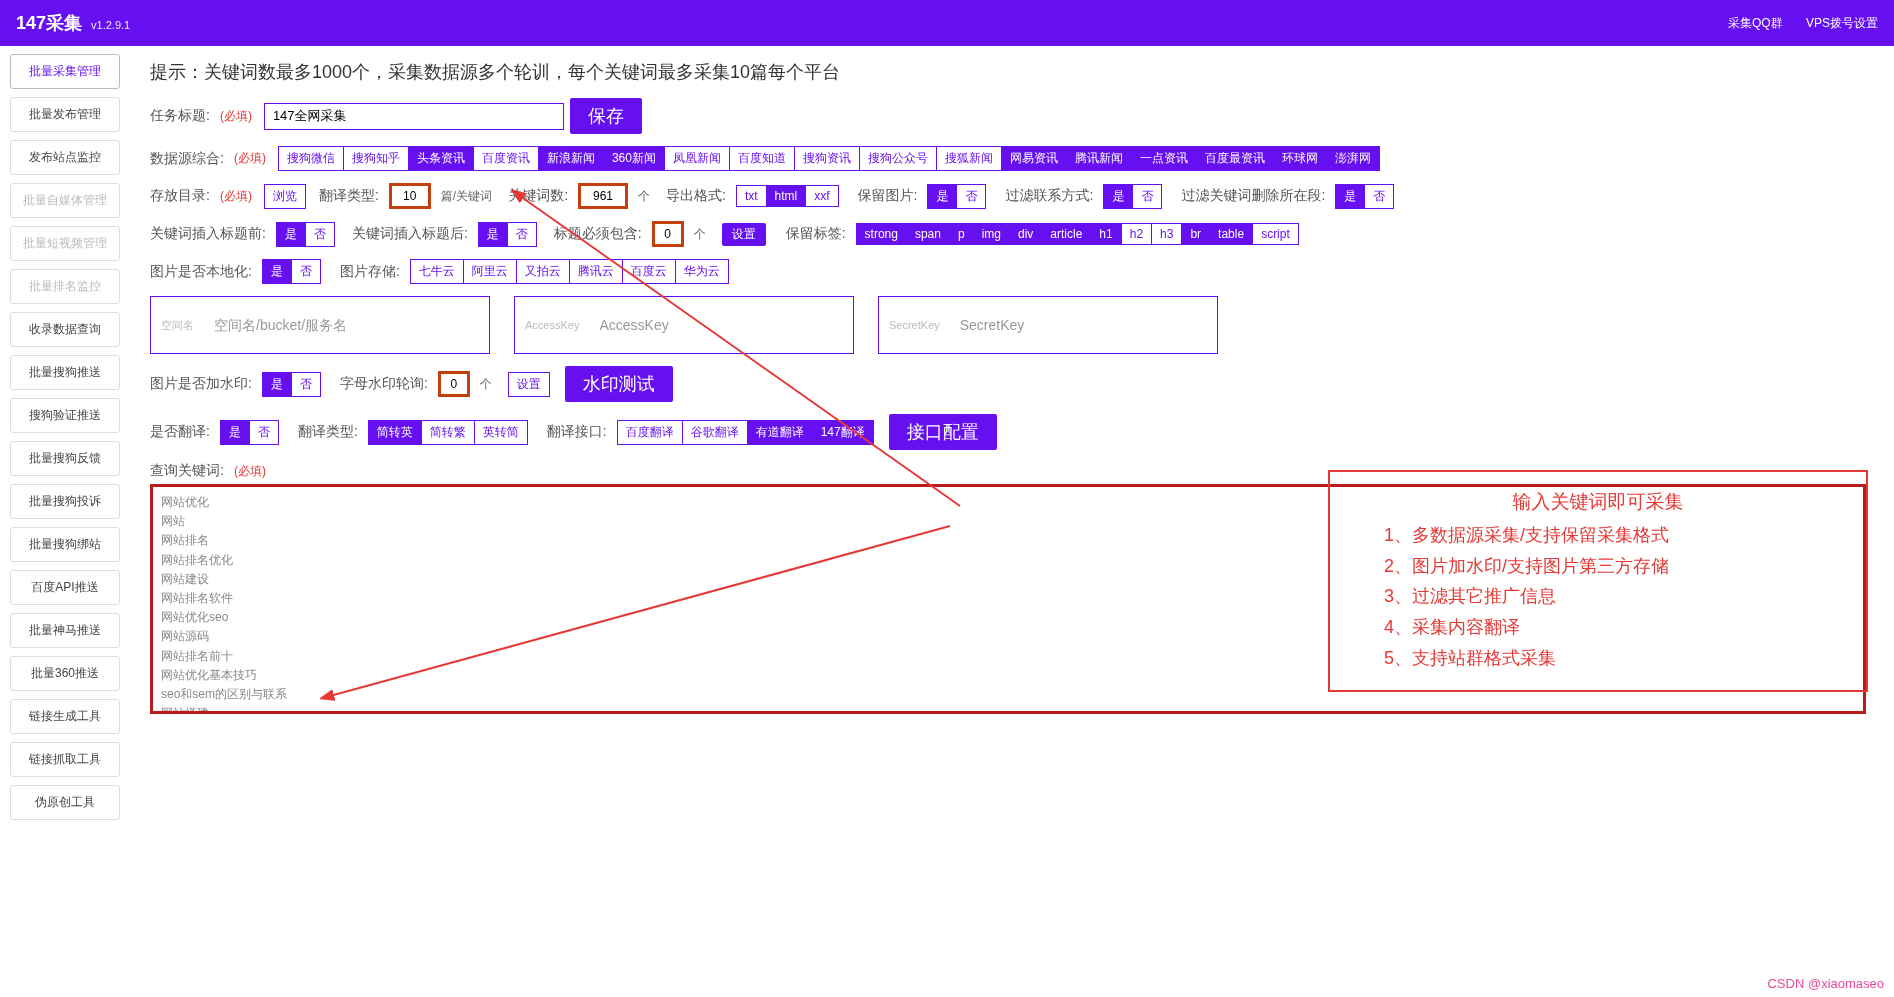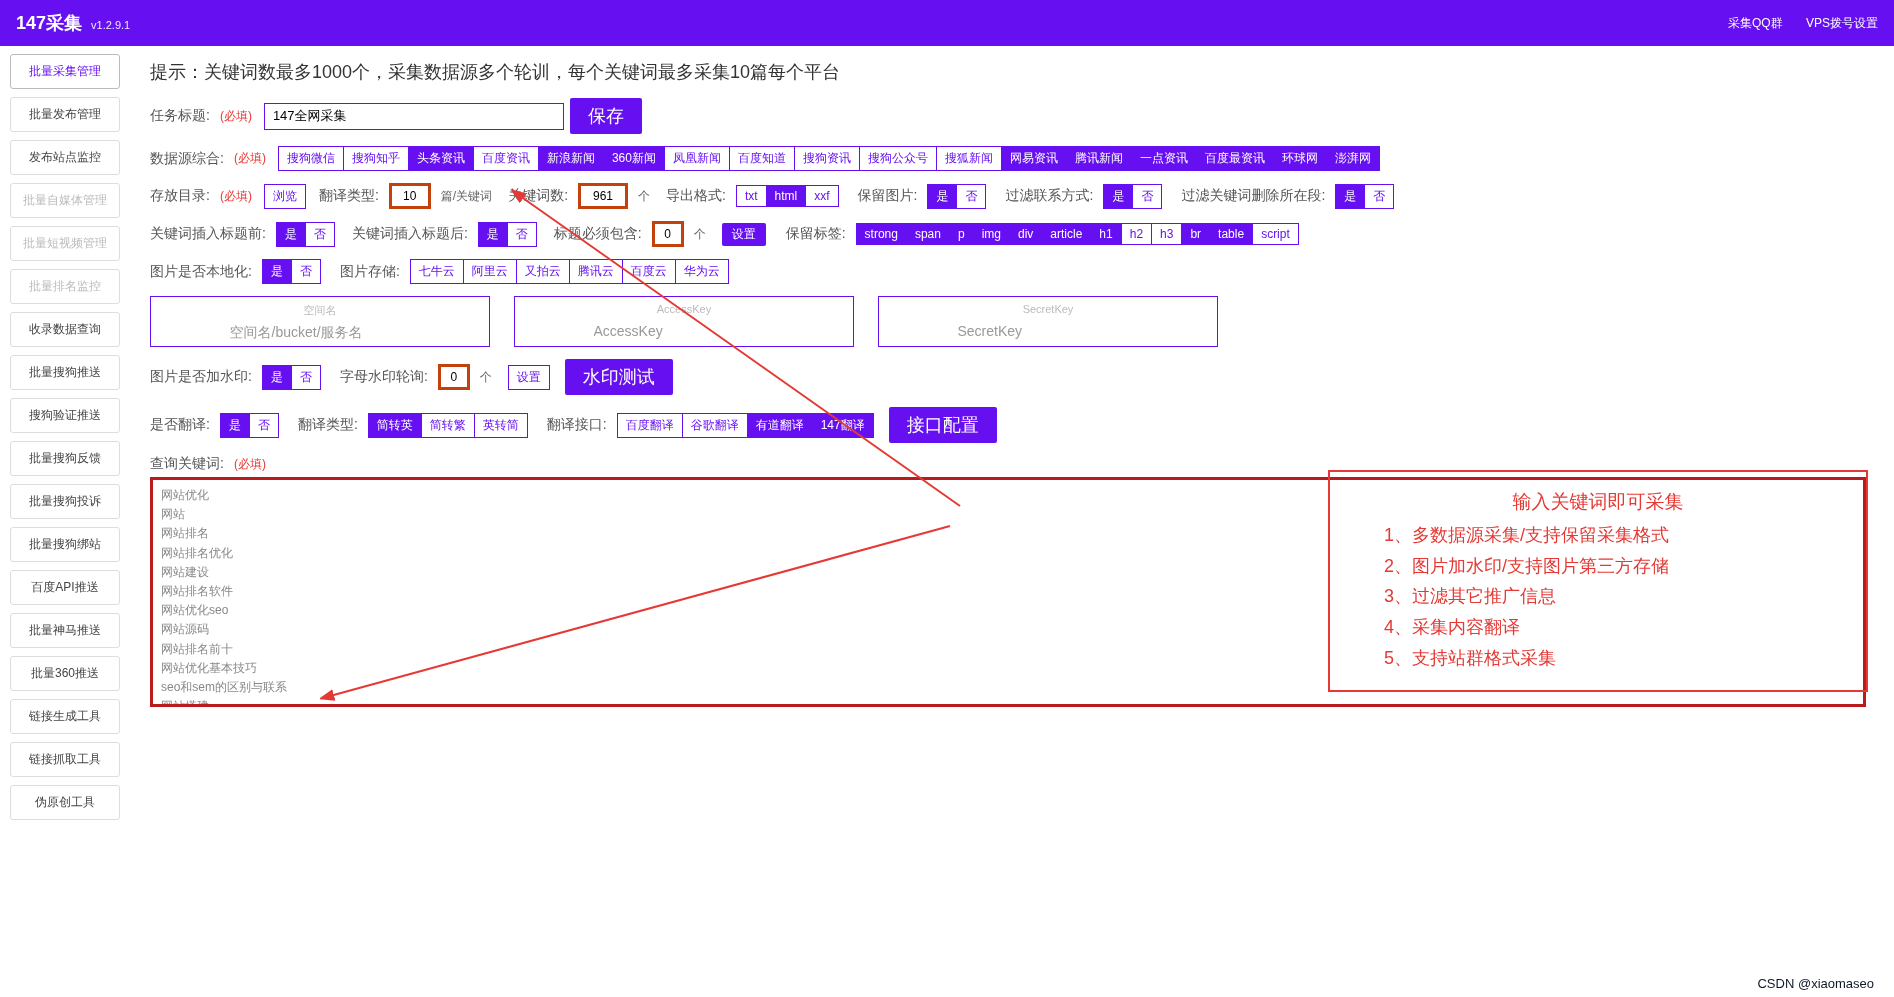--- a/index.html
+++ b/index.html
@@ -19,31 +19,31 @@
 .lbl { font-size: 14px; color: #555; margin-right: 4px; white-space:nowrap; }
 .req { color: #e53935; font-size: 12px; margin-right: 6px; }
 .txt-input { border: 1px solid #6610f2; padding: 5px 8px; font-size: 13px; min-width: 300px; outline:none; }
 .btn { background: #6610f2; color:#fff; border:none; padding: 6px 18px; font-size:18px; border-radius:2px; cursor:pointer; }
 .btn-small { padding: 3px 10px; font-size:12px; }
 .tagset { display:flex; flex-wrap:wrap; gap:0; }
 .tag { border:1px solid #6610f2; color:#6610f2; background:#fff; padding:3px 8px; font-size:12px; cursor:pointer; margin-right:-1px; }
 .tag.on { background:#6610f2; color:#fff; }
 .mini-input { border:3px solid #c2410c; padding:3px 6px; width:42px; text-align:center; font-size:12px; outline:none; }
 .unit { font-size:12px; color:#666; margin:0 10px 0 4px; }
-.pill-input { border:1px solid #6610f2; padding:6px 10px; font-size:13px; display:flex; align-items:center; gap:6px;flex-direction:column; }
+.pill-input { border:1px solid #6610f2; padding:20px 10px; font-size:13px; display:flex; align-items:center; gap:20px; }
 .pill-input .ph { color:#bbb; font-size:11px; }
 .pill-input input { border:none; outline:none; font-size:14px; flex:1; color:#333; }
 .pill-input input::placeholder { color:#999; }
 .three { display:flex; gap:24px; margin-bottom:12px; }
 .three .pill-input { flex:1; max-width:340px; }
 .textarea { width: calc(100% - 8px); border:3px solid #b91c1c; padding:6px 8px; font-size:12px; color:#888; line-height:1.6; height:230px; overflow-y:auto; resize:none; font-family:inherit; outline:none; }
 .annot-box { position:absolute; border:2px solid #e53935; right:26px; top:424px; width:540px; height:222px; padding:14px 18px; font-size:18px; color:#e53935; line-height:1.7; text-align:center; pointer-events:none; }
 .annot-box .t { font-size:19px; }
 .annot-box .lines { text-align:left; margin-top:2px; padding-left:36px; }
-.watermark { position:fixed; right:20px; bottom:6px; color:#0f172a; font-size:13px; }
+.watermark { position:fixed; right:10px; bottom:6px; color:#ec4899; font-size:13px; }
 svg.arrow { position:absolute; pointer-events:none; }
 </style>
 </head>
 <body>
 
 <div class="topbar">
   <div class="brand">
     <span>147采集</span>
     <small>v1.2.9.1</small>
   </div>

